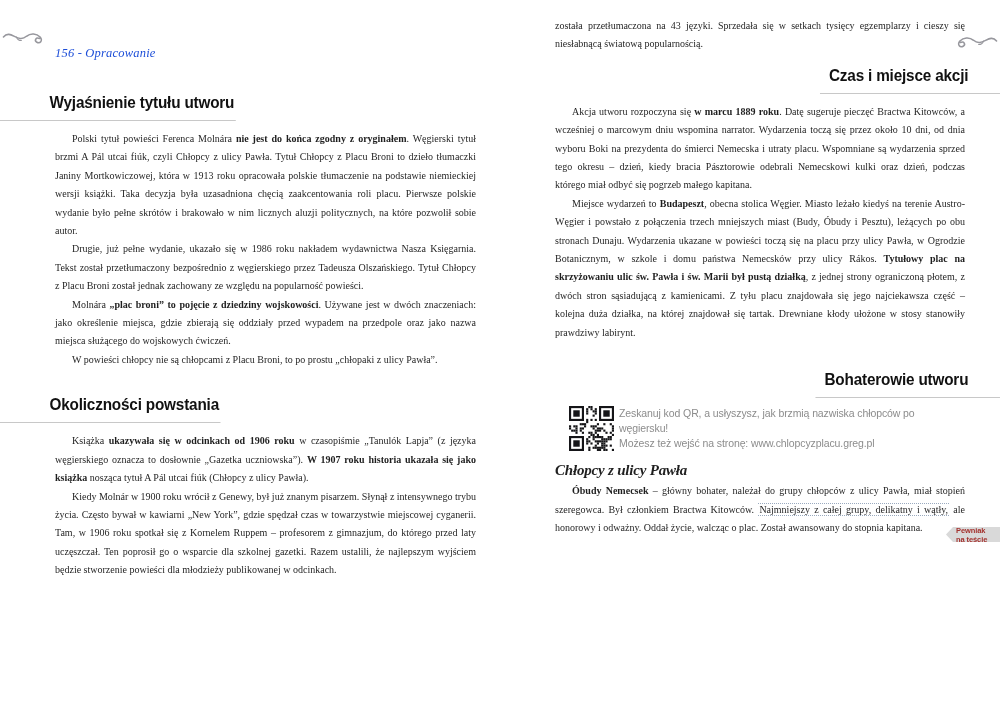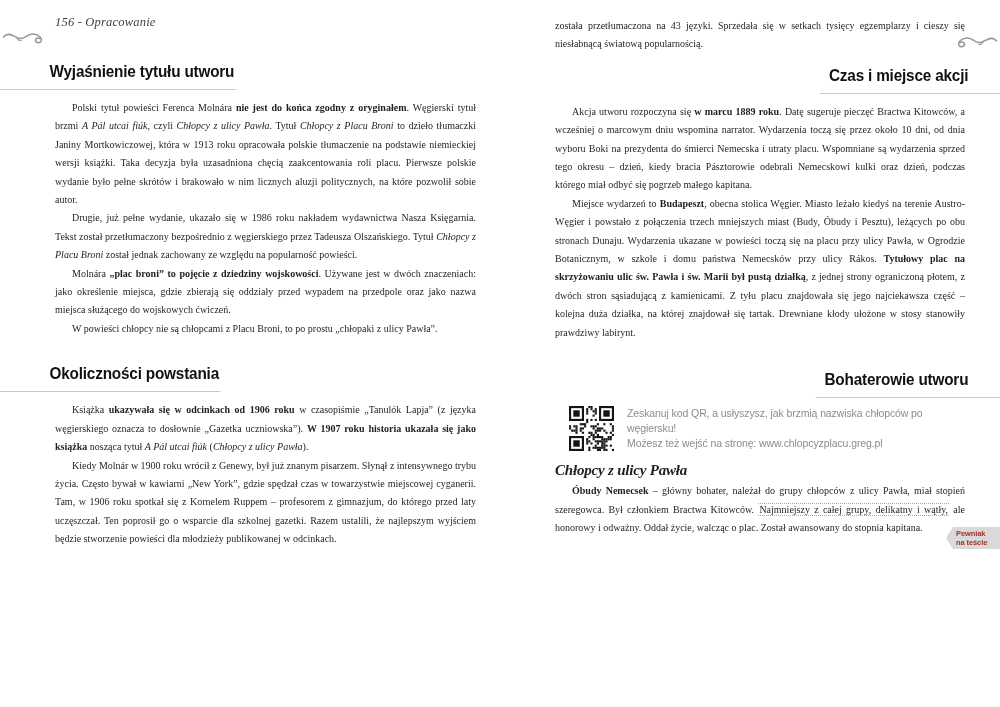--- a/index.html
+++ b/index.html
@@ -6,21 +6,21 @@
     --text:#1f1f1f; --heading:#111; --rule:#c8c8c8; --flourish:#97979d;
     --caption:#8c8c8c; --tab-bg:#d9d9d9; --tab-text:#a3312d; --dotted-mark:#9aaabf;
   }
   *{box-sizing:border-box;margin:0;padding:0;}
   html,body{width:1000px;height:707px;}
   body{background:#ffffff;position:relative;overflow:hidden;
        font-family:"Liberation Serif","DejaVu Serif",serif;color:var(--text);}
   .page{position:absolute;top:0;}
   .page-left{left:55px;width:421px;}
   .page-right{left:555px;width:410px;}
-  .page-header{font-style:italic;font-size:12.5px;color:#404040;margin-top:15px;letter-spacing:.2px;}
+  .page-header{font-style:italic;font-size:12.5px;color:#1d4ed8;margin-top:46px;letter-spacing:.2px;}
   .hdr-right{text-align:right;padding-right:32px;}
   .flourish{position:absolute;width:46px;height:26px;}
   .flourish-left{left:2px;top:24px;}
   .flourish-right{right:2px;top:28px;transform:scaleX(-1);}
   
   .section{margin-top:32px;}
   .sec-gap{margin-top:26px;}
   .sec-title{font-family:"Liberation Sans","DejaVu Sans",sans-serif;font-weight:700;
              font-size:17px;color:var(--heading);letter-spacing:-.2px;white-space:nowrap;}
   .headrow-left{text-align:left;}
@@ -29,32 +29,32 @@
                       transform:scaleX(.9);transform-origin:left bottom;}
   .headrow-right{text-align:right;}
   .headrow-right .wrap{display:inline-block;border-bottom:1px solid var(--rule);
                        padding:0 35px 7px 10px;margin-right:-35px;
                        transform:scaleX(.9);transform-origin:right bottom;}
   
   .body{margin-top:9px;font-size:10px;line-height:18.4px;text-align:justify;}
   .body p{margin:0;text-indent:17px;}
   .body p.noindent{text-indent:0;}
   .run-b{font-weight:bold;}
-  .run-i{font-style:italic;}
+  .run-i{}
   .run-d{border-top:1px dotted var(--dotted-mark);border-bottom:1px dotted var(--dotted-mark);
          padding:0 1px;}
   
-  .qr-row{display:flex;align-items:center;gap:13px;margin-top:8px;padding-left:14px;}
+  .qr-row{display:flex;align-items:center;gap:5px;margin-top:8px;padding-left:14px;}
   .qr{width:45px;height:45px;flex:0 0 auto;}
   .qr-captions{font-family:"Liberation Sans","DejaVu Sans",sans-serif;font-size:10.5px;
                line-height:15px;color:var(--caption);letter-spacing:-.1px;}
   .subheading{font-size:15px;font-weight:bold;font-style:italic;margin-top:11px;letter-spacing:-.2px;}
   .chars-body{margin-top:3px;}
   
-  .pewniak-tab{position:absolute;right:0;top:527px;width:54px;height:22px;background:var(--tab-bg);
+  .pewniak-tab{position:absolute;right:0;top:527px;width:54px;height:15px;background:var(--tab-bg);
                clip-path:polygon(0 50%,13% 0,100% 0,100% 100%,13% 100%);
                display:flex;flex-direction:column;justify-content:center;padding-left:10px;}
   .tab-line{font-family:"Liberation Sans","DejaVu Sans",sans-serif;font-size:7.5px;font-weight:700;
             line-height:9px;color:var(--tab-text);letter-spacing:-.1px;}
 </style>
 </head>
 <body>
 
 <div class="sheet">
 

